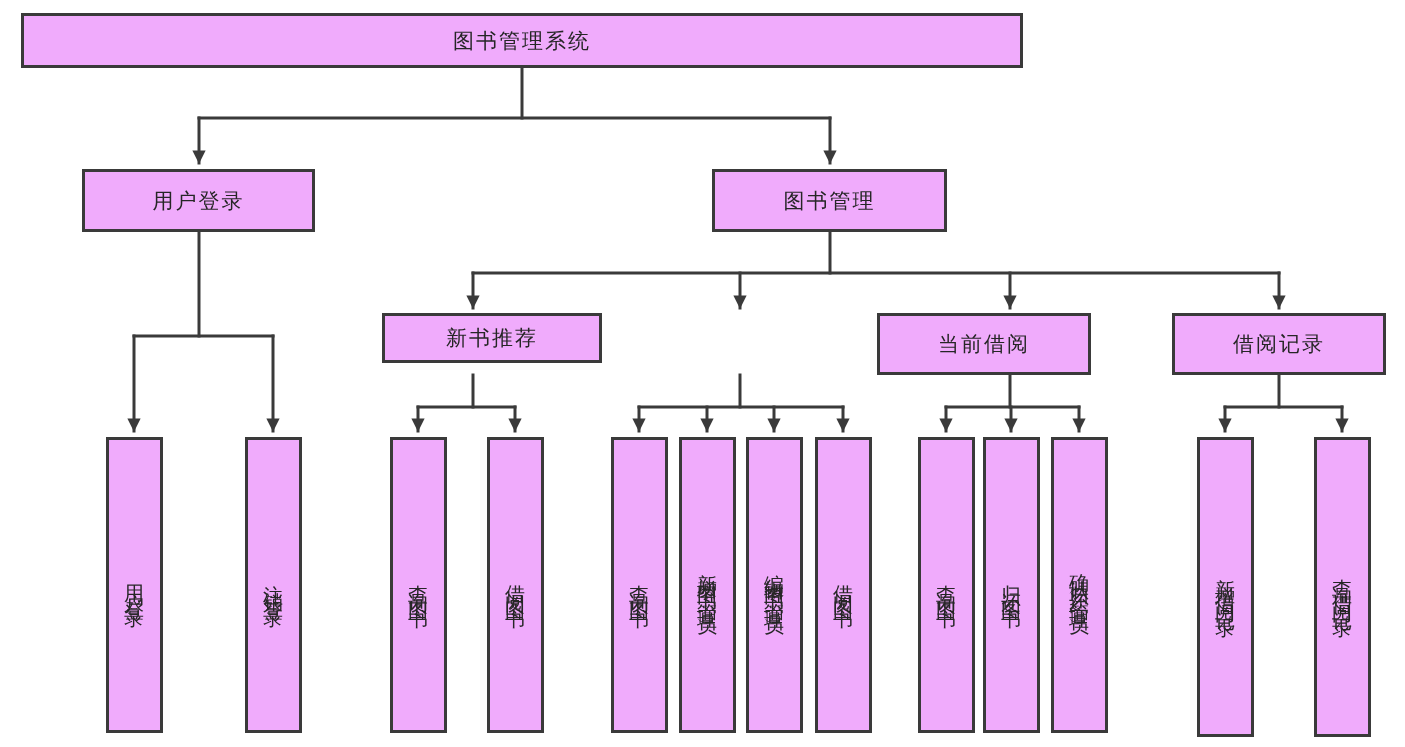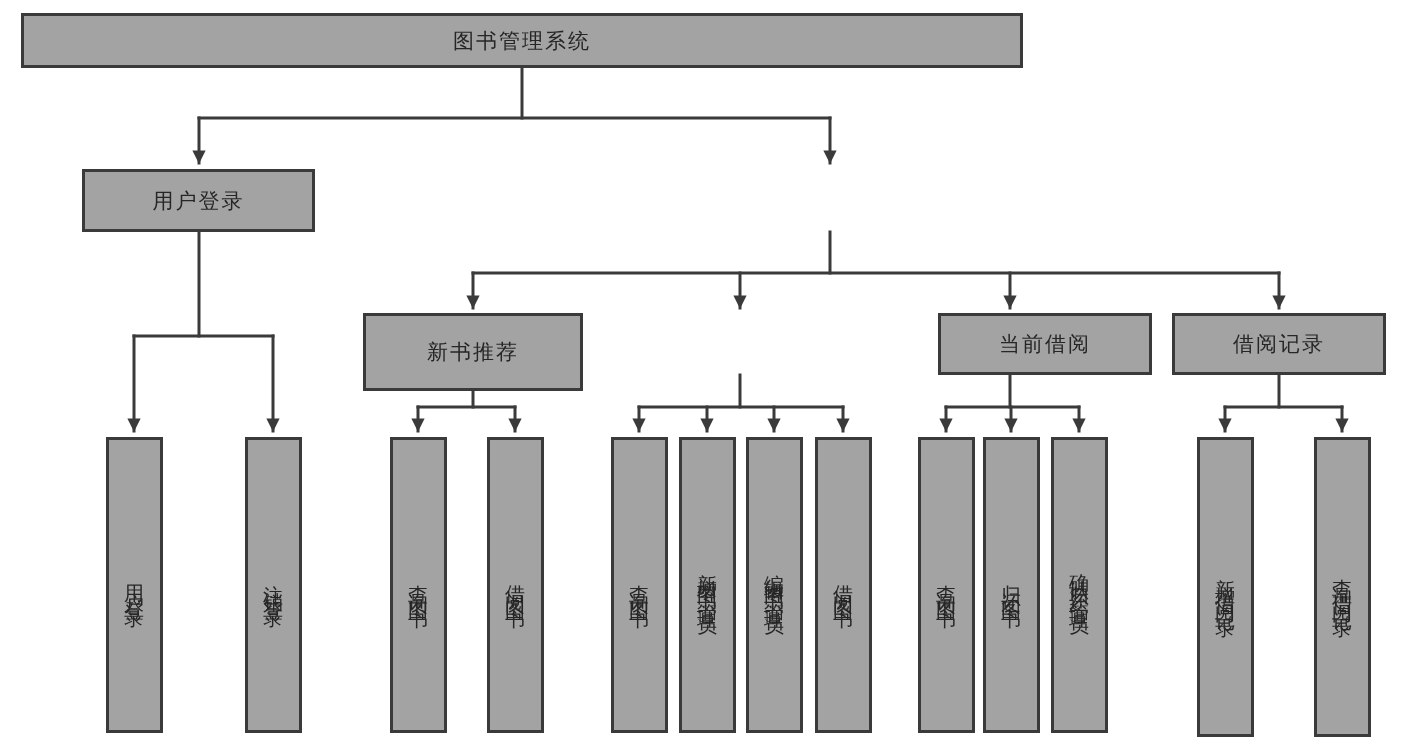--- a/index.html
+++ b/index.html
@@ -14,21 +14,21 @@
   .connectors {
     position: absolute;
     left: 0; top: 0;
     width: 1405px; height: 747px;
     pointer-events: none;
   }
   .node {
     position: absolute;
     box-sizing: border-box;
     border: 3px solid #3a3a3a;
-    background: #a3a3a3;
+    background: #f0abfc;
     display: flex;
     align-items: center;
     justify-content: center;
     color: #262626;
   }
   .hbox span {
     font-size: 21px;
     letter-spacing: 2px;
     white-space: nowrap;
   }
@@ -107,25 +107,28 @@
     </g>
   </svg>
 
   <div class="node hbox" style="left:21px;top:13px;width:1002px;height:55px">
     <span>图书管理系统</span>
   </div>
 
   <div class="node hbox" style="left:82px;top:169px;width:233px;height:63px">
     <span>用户登录</span>
   </div>
+  <div class="node hbox" style="left:712px;top:169px;width:235px;height:63px">
+    <span>图书管理</span>
+  </div>
 
-  <div class="node hbox" style="left:363px;top:313px;width:220px;height:78px">
+  <div class="node hbox" style="left:382px;top:313px;width:220px;height:50px">
     <span>新书推荐</span>
   </div>
-  <div class="node hbox" style="left:938px;top:313px;width:214px;height:62px">
+  <div class="node hbox" style="left:877px;top:313px;width:214px;height:62px">
     <span>当前借阅</span>
   </div>
   <div class="node hbox" style="left:1172px;top:313px;width:214px;height:62px">
     <span>借阅记录</span>
   </div>
 
   <div class="node vbox" style="left:106px;top:437px;width:57px;height:296px">
     <span>用户登录</span>
   </div>
   <div class="node vbox" style="left:245px;top:437px;width:57px;height:296px">

